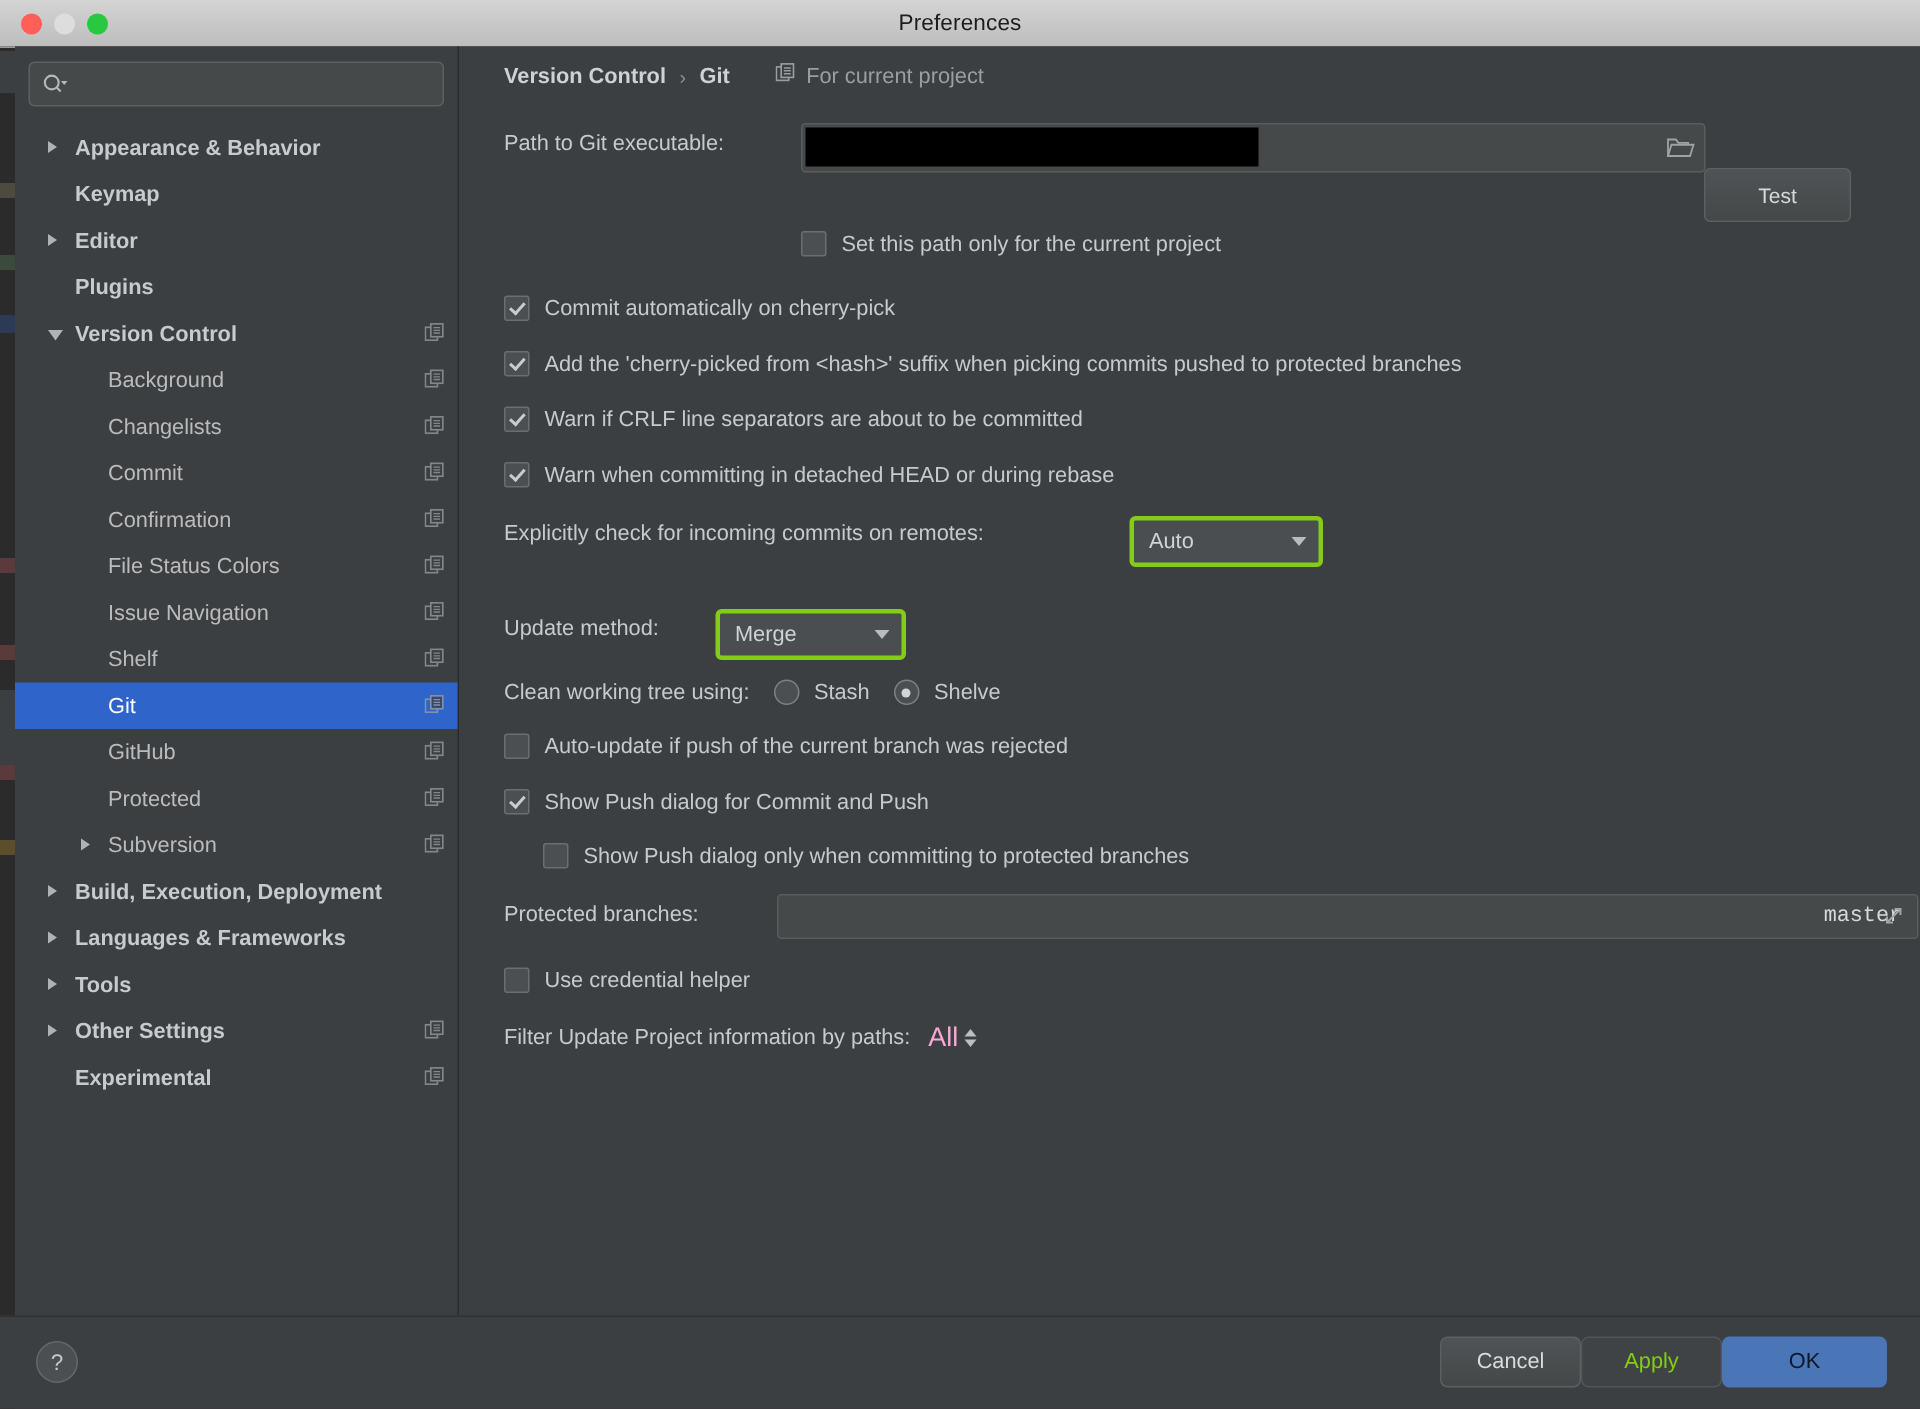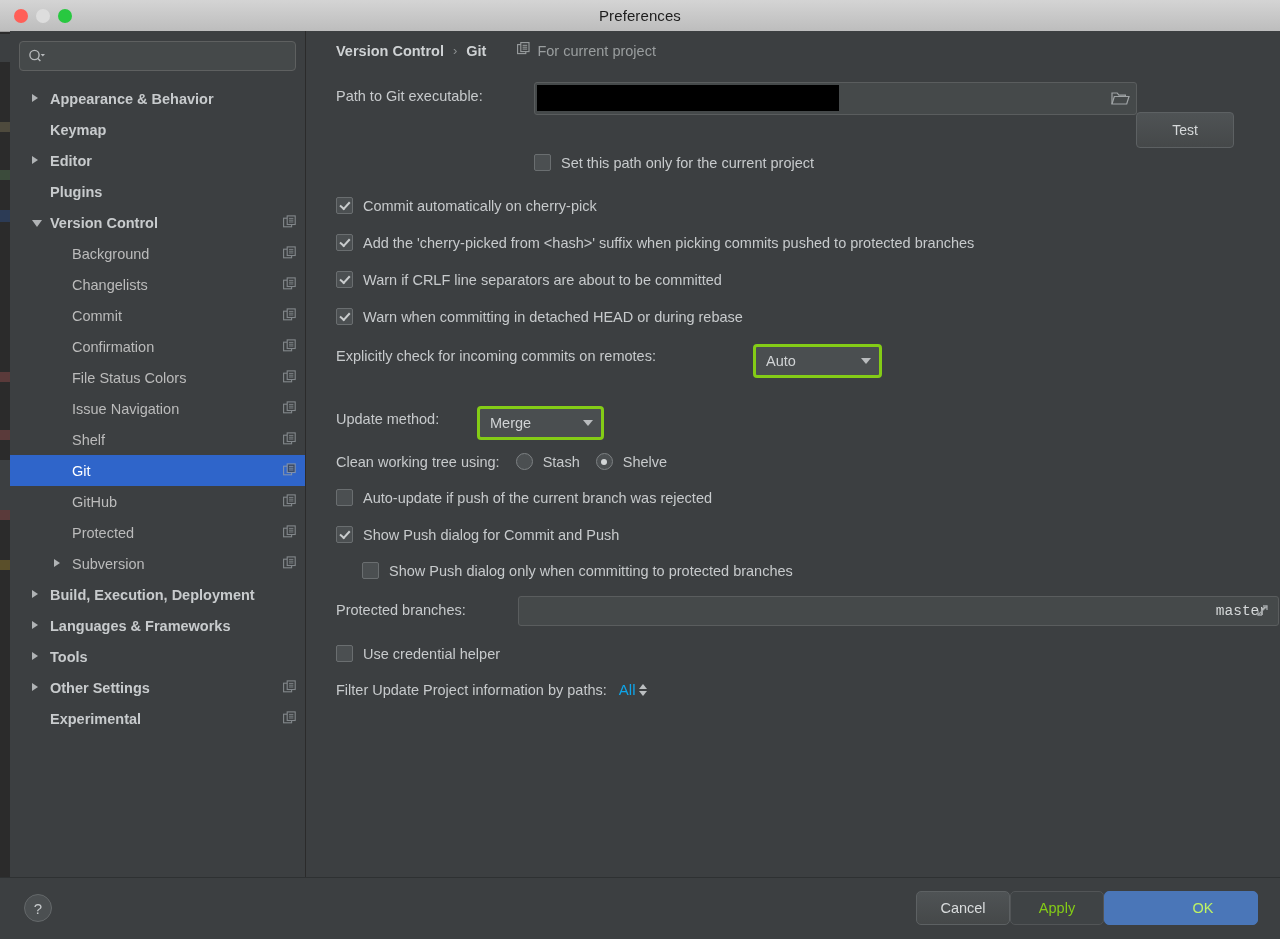--- a/index.html
+++ b/index.html
@@ -181,42 +181,42 @@
   .tf {
     height: 28px; background: #45494a;
     border: 1px solid #5a5d5e; border-radius: 3px;
     display: flex; align-items: center; padding: 0 10px;
     color: #d6d9da; font-family: "Liberation Mono", monospace; font-size: 14.5px;
     position: relative;
   }
   .expand-ic { position: absolute; right: 8px; top: 6px; }
 
   
-  .stepper { display: flex; align-items: center; gap: 4px; color: #0ea5e9; font-size: 15px; }
+  .stepper { display: flex; align-items: center; gap: 4px; color: #f9a8d4; font-size: 18px; }
   .stepper-arrows { display: flex; flex-direction: column; gap: 2px; }
   .sa-up { width:0;height:0;border-left:4px solid transparent;border-right:4px solid transparent;border-bottom:5px solid #bcbfc1; }
   .sa-dn { width:0;height:0;border-left:4px solid transparent;border-right:4px solid transparent;border-top:5px solid #bcbfc1; }
 
   
   .footer {
     position: absolute; left: 0; bottom: 0; width: 1280px; height: 61px;
     background: #3c3f41; border-top: 1px solid #2e3132;
   }
   .help-btn {
     position: absolute; left: 24px; top: 16px;
     width: 26px; height: 26px; border-radius: 50%;
     background: #4b4f51; border: 1px solid #64686a;
     color: #c7cacc; font-size: 15px;
     display: flex; align-items: center; justify-content: center;
   }
   .footer-btns { position: absolute; right: 22px; top: 13px; display: flex; gap: 0; }
   .fbtn { width: 92px; height: 32px; border-radius: 5px; font-size: 14.5px; }
   .fbtn.cancel { background: linear-gradient(#4f5355,#454849); border:1px solid #5d6163; color:#d9dcdd; }
   .fbtn.apply { background: #3f4345; border:1px solid #525557; color:#84cc16; }
-  .fbtn.ok { background: #4a76b8; border:1px solid #4a76b8; color:#bef264; width: 108px; padding-left: 44px; }
+  .fbtn.ok { background: #4a76b8; border:1px solid #4a76b8; color:#0f172a; width: 108px; }
 </style>
 </head>
 <body>
 
 <div id="root">
 
   <div class="ide-behind">
     <div class="strip" style="top:34px;height:28px;background:#3c3f41;"></div>
     <div class="strip" style="top:62px;height:60px;background:#2b2b2b;"></div>
     <div class="strip" style="top:122px;height:10px;background:#4e4a3d;"></div>

